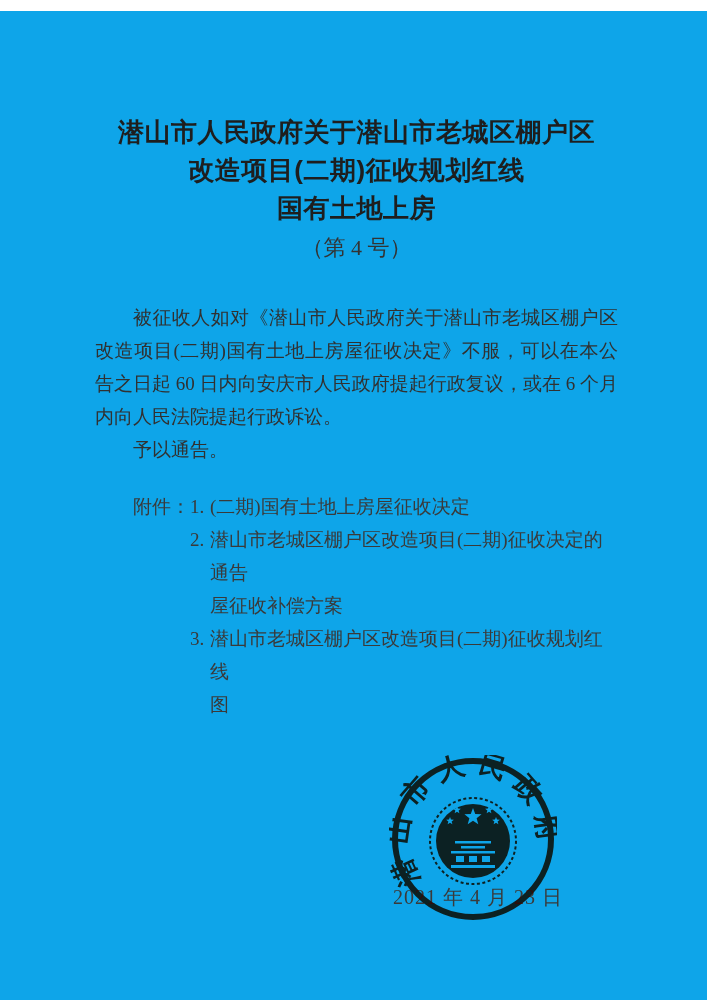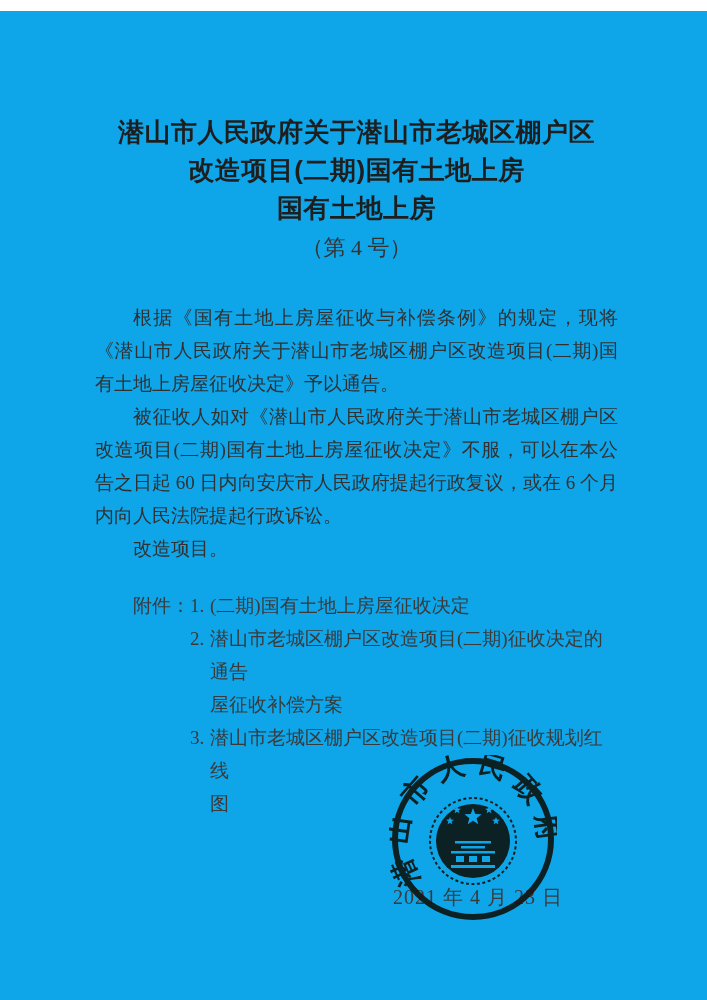--- a/index.html
+++ b/index.html
@@ -97,30 +97,29 @@
   }
 </style>
 </head>
 <body>
 
 <div class="page">
   <div class="content">
 
     <h1 class="title">
       <span class="title-line">潜山市人民政府关于潜山市老城区棚户区</span>
-      <span class="title-line">改造项目(二期)国有土地上房</span>
+      <span class="title-line">改造项目(二期)征收规划红线</span>
       <span class="title-line">国有土地上房</span>
     </h1>
 
     <div class="doc-number">（第 4 号）</div>
 
     <div class="body-text">
-      <p>根据《国有土地上房屋征收与补偿条例》的规定，现将《潜山市人民政府关于潜山市老城区棚户区改造项目(二期)国有土地上房屋征收决定》予以通告。</p>
       <p>被征收人如对《潜山市人民政府关于潜山市老城区棚户区改造项目(二期)国有土地上房屋征收决定》不服，可以在本公告之日起 60 日内向安庆市人民政府提起行政复议，或在 6 个月内向人民法院提起行政诉讼。</p>
-      <p class="short">改造项目。</p>
+      <p class="short">予以通告。</p>
     </div>
 
     <div class="attachments">
       <div class="attach-label">附件：</div>
       <div class="attach-items">
         <div class="attach-item">
           <span class="attach-num">1.</span>
           <span class="attach-lines">
             <span class="attach-line">(二期)国有土地上房屋征收决定</span>
           </span>

